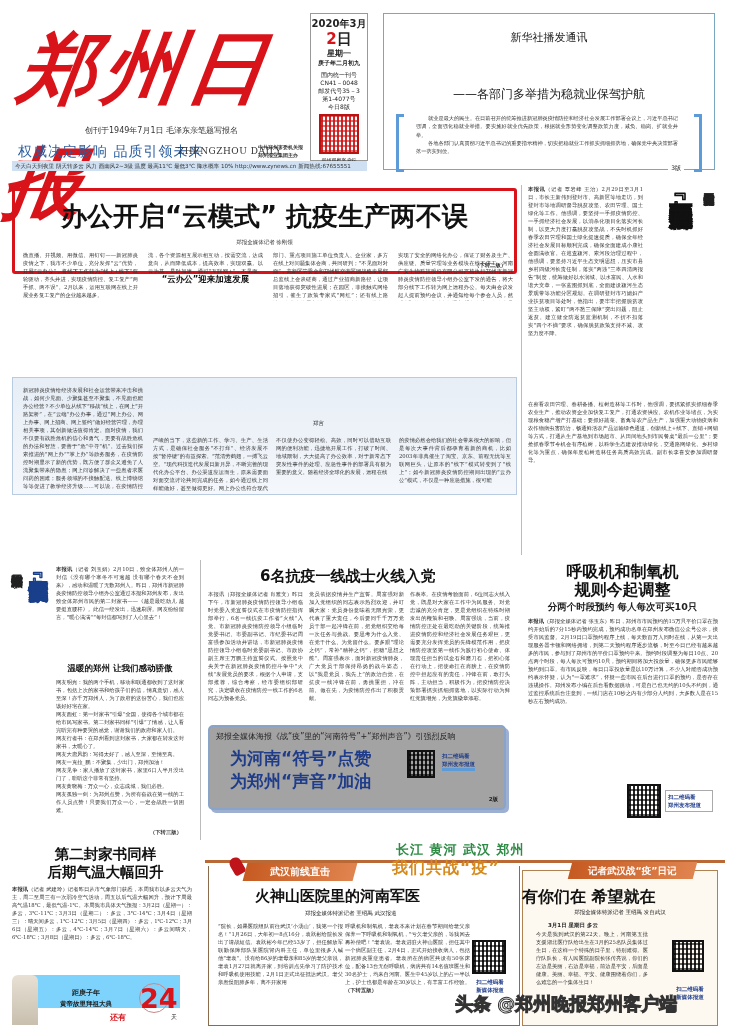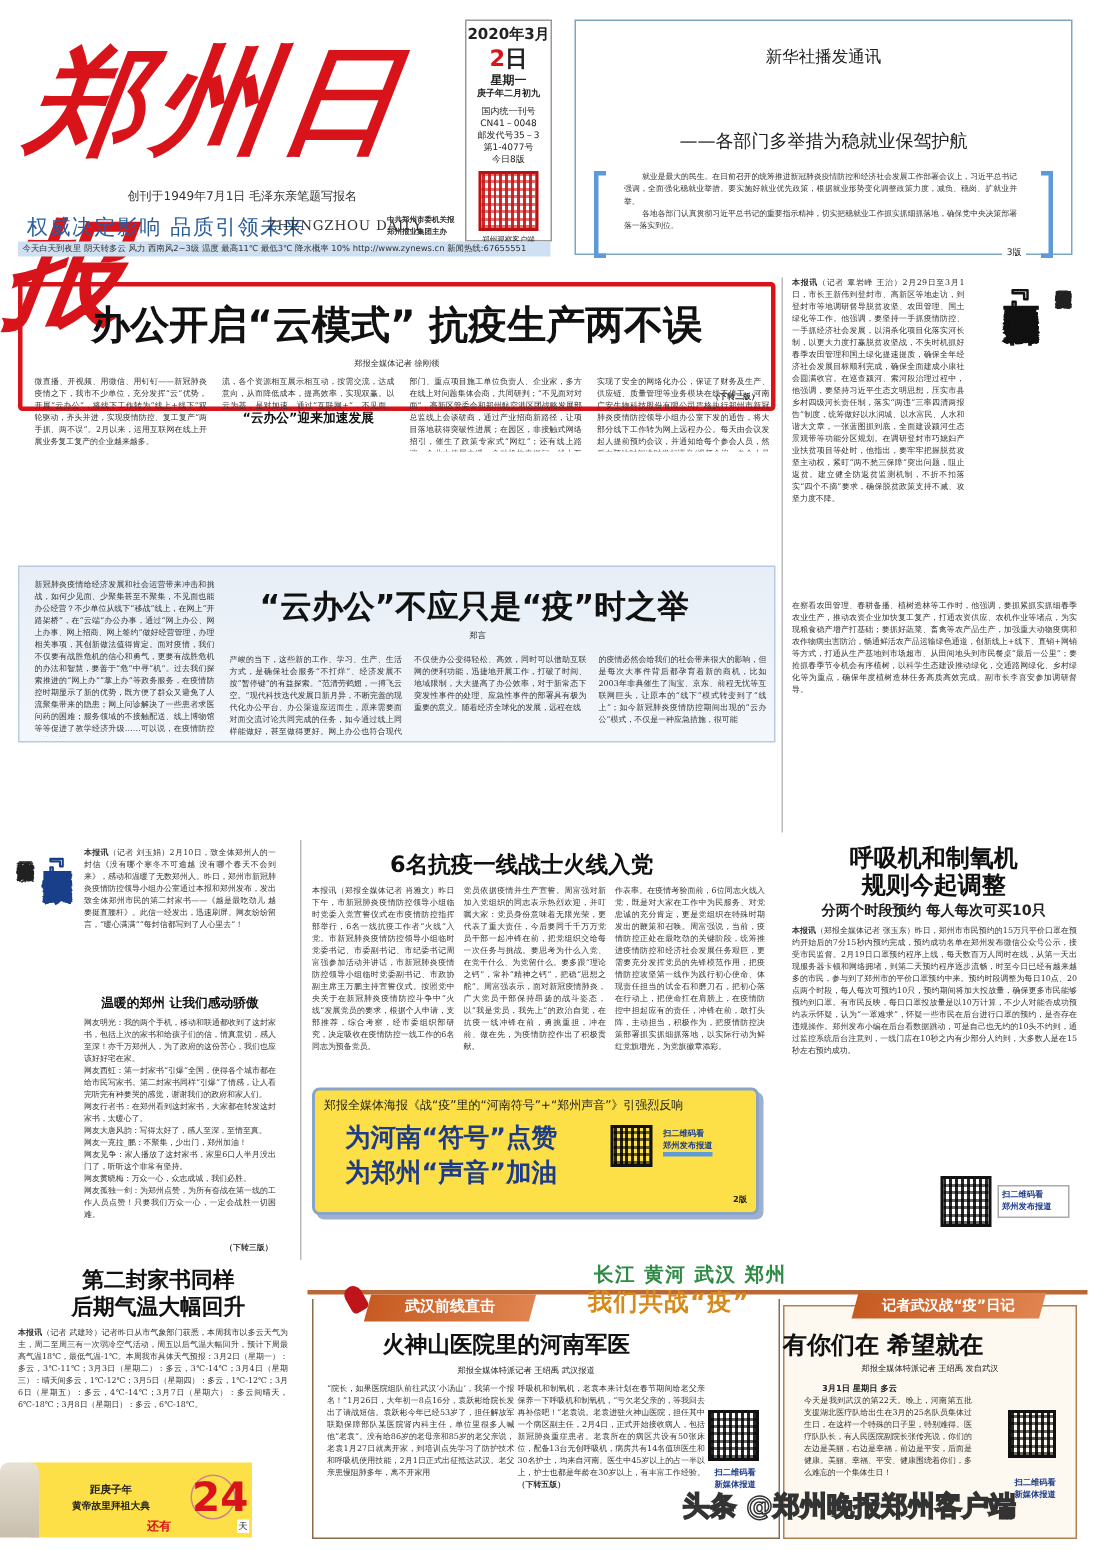--- a/index.html
+++ b/index.html
@@ -62,39 +62,39 @@
   
   #letter-vtitle { left: 25px; top: 565px; width: 24px; font-size: 20px; line-height: 21.5px; writing-mode: vertical-rl; font-weight: bold; color: #1a3f8a; }
   #letter-vsub { left: 8px; top: 565px; width: 16px; font-size: 12.5px; line-height: 14.5px; writing-mode: vertical-rl; color: #222; }
   #letter-body { left: 56px; top: 565px; width: 128px; }
   #letter-subhead { left: 56px; top: 663px; width: 128px; font-size: 8.5px; }
 
   
   #party-title { left: 260px; top: 567px; font-size: 15px; font-weight: bold; color: #111; }
 
   
-  #poster-card { left: 208px; top: 725px; width: 298px; height: 85px; background: #fde047; border: 2px solid #8aa3c8; border-radius: 5px; box-shadow: 3px 3px 0 #9db0d2; }
+  #poster-card { left: 208px; top: 725px; width: 298px; height: 85px; background: #a3a3a3; border: 2px solid #8aa3c8; border-radius: 5px; box-shadow: 3px 3px 0 #9db0d2; }
   #poster-caption { left: 6px; top: 4px; font-size: 8px; color: #222; white-space: nowrap; }
   #poster-line1 { left: 20px; top: 20px; font-size: 17px; font-weight: bold; color: #1e3c8a; }
   #poster-line2 { left: 20px; top: 43px; font-size: 17px; font-weight: bold; color: #1e3c8a; }
   #poster-qr { left: 197px; top: 23px; width: 28px; height: 28px; }
   #poster-scan { left: 232px; top: 25px; font-size: 5.5px; line-height: 8px; color: #1e3c8a; font-weight: bold; }
   #poster-page { right: 6px; top: 69px; font-size: 5.5px; font-weight: bold; }
 
   
   #mask-title { left: 520px; top: 563px; width: 205px; text-align: center; font-size: 16px; line-height: 18px; font-weight: bold; color: #111; }
   #mask-sub { left: 520px; top: 601px; width: 205px; text-align: center; font-size: 9.5px; font-weight: bold; }
   #mask-body { left: 528px; top: 617px; width: 190px; }
   #mask-qr { left: 627px; top: 784px; width: 34px; height: 34px; }
   #mask-scan { left: 665px; top: 790px; width: 48px; border: 1px solid #aaa; font-size: 5.5px; line-height: 8px; padding: 2px; color: #1e3c8a; font-weight: bold; background: #fff; }
 
   
   #weather-title { left: 8px; top: 845px; width: 195px; text-align: center; font-size: 14.5px; line-height: 18px; font-weight: bold; color: #111; }
   #weather-body { left: 12px; top: 885px; width: 180px; }
-  #ad-banner { left: 20px; top: 975px; width: 148px; height: 50px; background: #fde047; }
+  #ad-banner { left: 32px; top: 975px; width: 148px; height: 33px; background: #7dd3fc; }
   #ad-text1 { left: 40px; top: 13px; font-size: 7px; font-weight: bold; }
   #ad-text2 { left: 28px; top: 25px; font-size: 6.5px; font-weight: bold; }
   #ad-text3 { left: 78px; top: 37px; font-size: 8px; font-weight: bold; color: #d8131a; }
   #ad-days { left: 107px; top: 8px; font-size: 27px; font-weight: bold; color: #d8131a; border: 1px solid #c88; border-radius: 50%; width: 30px; height: 30px; text-align: center; line-height: 30px; }
   #ad-unit { left: 138px; top: 38px; font-size: 6px; background: #fff; padding: 0 1px; }
   #ad-figure { left: -20px; top: 0; width: 26px; height: 50px; background: linear-gradient(#e7e0d4, #c8bfae); border-radius: 6px 6px 0 0; }
 
   
   #wuhan-frame { left: 208px; top: 866px; width: 312px; height: 160px; border: 1px solid #8a6b4c; border-top: none; }
   #wuhan-band { left: 205px; top: 860px; width: 520px; height: 3px; background: #b96836; }
@@ -173,21 +173,20 @@
   </div>
   <div class="abs col-text" style="left:258px;top:60px;width:115px;height:50px;">部门、重点项目施工单位负责人、企业家，多方在线上对问题集体会商，共同研判；“不见面对对面”，高新区管委会和郑州航空港区团战略发展部总监线上会谈磋商，通过产业招商新路径，让项目落地获得突破性进展；在园区，非接触式网络招引，催生了政策专家式“网红”；还有线上路演，企业大使展主播，金融机构来提问，线上互动打破时空界限，新模式迁在不断拓展。郑州安图生物工程股份有限公司是一家集体外诊断试剂及检验仪器研发、销售及售后服务于一体的高新技术企业。</div>
   <div class="abs col-text" style="left:383px;top:60px;width:115px;height:50px;">
     <span>实现了安全的网络化办公，保证了财务及生产、供应链、质量管理等业务模块在线不停工。河南广安生物科技股份有限公司严格执行郑州市新冠肺炎疫情防控领导小组办公室下发的通告，将大部分线下工作转为网上远程办公。每天由会议发起人提前预约会议，并通知给每个参会人员，然后在预约时间准时发起语音/视频会议，参会人员可以通过手机或者电脑参与到会议中。并且，每个人都可以在企业微信上发起直播，并将直播链接发送到群聊中或者发送给微信中的好友，这样就可以方便快捷地进行演示或者培训。</span>
   </div>
   <div class="abs col-text turn" style="right:8px;bottom:2px;">（下转二版）</div>
 </div>
 
 <div class="abs" id="comment-box">
   <div class="abs col-text" style="left:10px;top:8px;width:120px;height:105px;">新冠肺炎疫情给经济发展和社会运营带来冲击和挑战，如何少见面、少聚集甚至不聚集，不见面也能办公经营？不少单位从线下“移战”线上，在网上“开路架桥”，在“云端”办公办事，通过“网上办公、网上办事、网上招商、网上签约”做好经营管理，办理相关事项，其创新做法值得肯定。面对疫情，我们不仅要有战胜危机的信心和勇气，更要有战胜危机的办法和智慧，要善于“危”中寻“机”。过去我们探索推进的“网上办”“掌上办”等政务服务，在疫情防控时期显示了新的优势，既方便了群众又避免了人流聚集带来的隐患；网上问诊解决了一些患者求医问药的困难；服务领域的不接触配送、线上博物馆等等促进了教学经济升级……可以说，在疫情防控形势抗胜</div>
-  <div class="abs sans" id="comment-title">“云办公”不应只是“疫”时之举</div>
   <div class="abs" id="comment-byline">郑言</div>
   <div class="abs col-text" style="left:140px;top:58px;width:115px;height:55px;">严峻的当下，这些新的工作、学习、生产、生活方式，是确保社会服务“不打烊”、经济发展不按“暂停键”的有益探索。“范清劳鹤翅，一搏飞云空。”现代科技迭代发展日新月异，不断完善的现代化办公平台、办公渠道应运而生，原来需要面对面交流讨论共同完成的任务，如今通过线上同样能做好，甚至做得更好。网上办公也符合现代社会人的独立性越来越强的个性化需求，不一定非要聚集到某个特别的空间才能完成工作。远程办公一定程度上</div>
   <div class="abs col-text" style="left:263px;top:58px;width:115px;height:55px;">不仅使办公变得轻松、高效，同时可以借助互联网的便利功能，迅捷地开展工作，打破了时间、地域限制，大大提高了办公效率，对于新常态下突发性事件的处理、应急性事件的部署具有极为重要的意义。随着经济全球化的发展，远程在线</div>
   <div class="abs col-text" style="left:386px;top:58px;width:112px;height:55px;">的疫情必然会给我们的社会带来很大的影响，但是每次大事件背后都孕育着新的商机，比如2003年非典催生了淘宝、京东、前程无忧等互联网巨头，让原本的“线下”模式转变到了“线上”；如今新冠肺炎疫情防控期间出现的“云办公”模式，不仅是一种应急措施，很可能</div>
 </div>
 
 <div class="abs sans" id="right-vert-sub">王新伟调研督导脱贫攻坚河长制等工作</div>
 <div class="abs sans" id="right-vert-title">坚持『两手抓』确保全面建成小康社会圆满收官</div>
 <div class="abs col-text" id="right-body" style="height:205px;">
   <b>本报讯</b><span>（记者 覃岩峰 王治）2月29日至3月1日，市长王新伟到登封市、高新区等地走访，到登封市等地调研督导脱贫攻坚、农田管理、国土绿化等工作。他强调，要坚持一手抓疫情防控、一手抓经济社会发展，以消杀化项目化落实河长制，以更大力度打赢脱贫攻坚战，不失时机抓好春季农田管理和国土绿化提速提质，确保全年经济社会发展目标顺利完成，确保全面建成小康社会圆满收官。在巡查颍河、索河段治理过程中，他强调，要坚持习近平生态文明思想，压实市县乡村四级河长责任制，落实“两违”三率四清两报告”制度，统筹做好以水润城、以水富民、人水和谐大文章，一张蓝图抓到底，全面建设颍河生态景观带等功能分区规划。在调研登封市巧媳妇产业扶贫项目等处时，他指出，要牢牢把握脱贫攻坚主动权，紧盯“两不愁三保障”突出问题，阻止返贫。建立健全防返贫监测机制，不折不扣落实“四个不摘”要求，确保脱贫政策支持不减、攻坚力度不降。</span>

